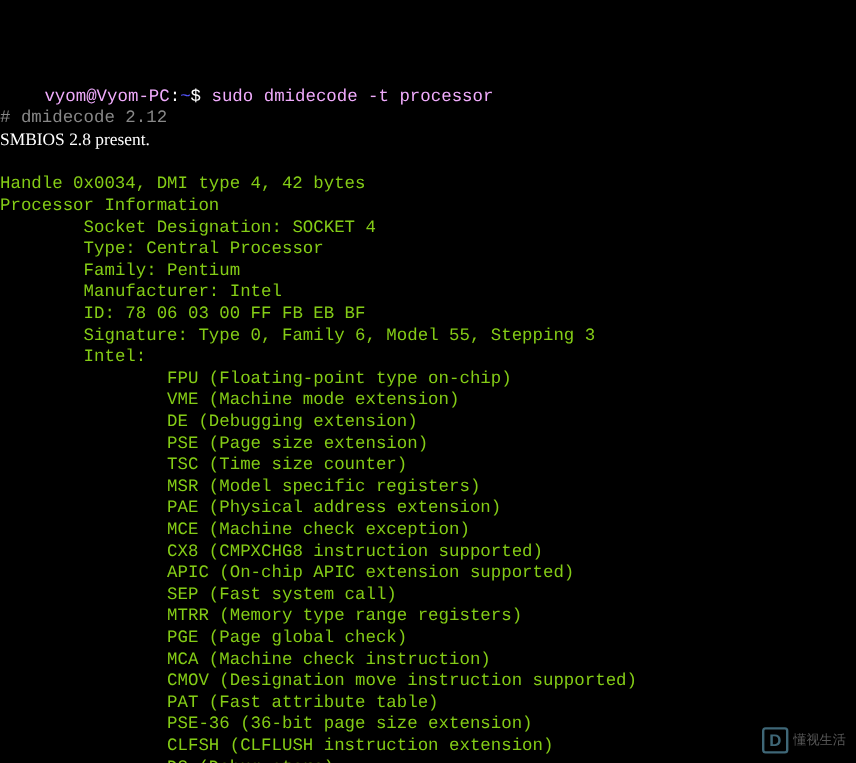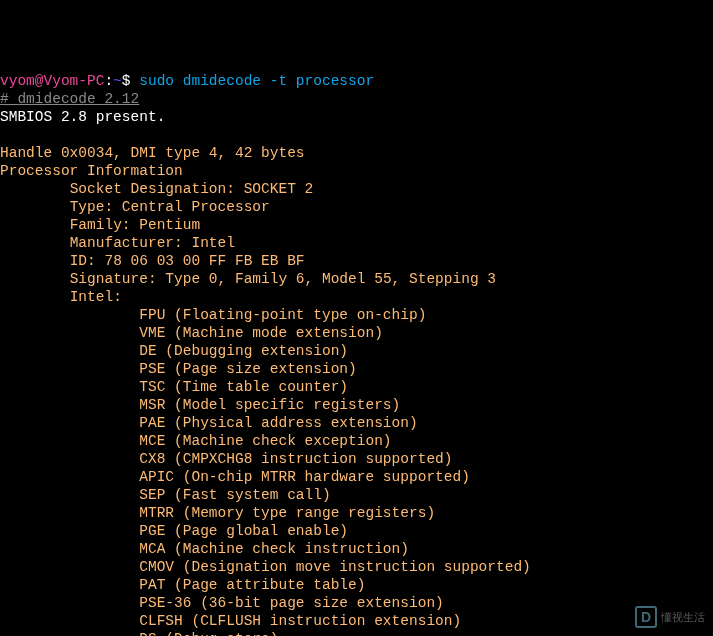--- a/index.html
+++ b/index.html
@@ -16,40 +16,41 @@
       color: #ffffff;
       width: 713px;
       height: 636px;
       overflow: hidden;
       position: relative;
     }
     .term {
       padding: 0;
     }
     .prompt-user {
-      color: #ec4899;
+      color: #f0abfc;
+      padding-left: 37px;
     }
     .prompt-sep {
       color: #ffffff;
     }
     .prompt-tilde {
       color: #5555ff;
     }
     .cmd {
-      color: #0ea5e9;
+      color: #f0abfc;
     }
     .comment {
       color: #888888;
-      text-decoration: underline;
     }
     .smbios {
       color: #ffffff;
+      font-family: Liberation Serif, serif;
     }
     .info {
-      color: #fdba74;
+      color: #84cc16;
     }
     .watermark {
       position: absolute;
       right: 8px;
       bottom: 8px;
       font-family: Arial, sans-serif;
       font-size: 11px;
       color: #666;
       display: flex;
       align-items: center;
@@ -73,43 +74,43 @@
 <body>
 
 
 
 <div class="term"><span class="prompt-user">vyom@Vyom-PC</span><span class="prompt-sep">:</span><span class="prompt-tilde">~</span><span class="prompt-sep">$ </span><span class="cmd">sudo dmidecode -t processor</span>
 <span class="comment"># dmidecode 2.12</span>
 <span class="smbios">SMBIOS 2.8 present.</span>
 
 <span class="info">Handle 0x0034, DMI type 4, 42 bytes</span>
 <span class="info">Processor Information</span>
-        <span class="info">Socket Designation: SOCKET 2</span>
+        <span class="info">Socket Designation: SOCKET 4</span>
         <span class="info">Type: Central Processor</span>
         <span class="info">Family: Pentium</span>
         <span class="info">Manufacturer: Intel</span>
         <span class="info">ID: 78 06 03 00 FF FB EB BF</span>
         <span class="info">Signature: Type 0, Family 6, Model 55, Stepping 3</span>
         <span class="info">Intel:</span>
                 <span class="info">FPU (Floating-point type on-chip)</span>
                 <span class="info">VME (Machine mode extension)</span>
                 <span class="info">DE (Debugging extension)</span>
                 <span class="info">PSE (Page size extension)</span>
-                <span class="info">TSC (Time table counter)</span>
+                <span class="info">TSC (Time size counter)</span>
                 <span class="info">MSR (Model specific registers)</span>
                 <span class="info">PAE (Physical address extension)</span>
                 <span class="info">MCE (Machine check exception)</span>
                 <span class="info">CX8 (CMPXCHG8 instruction supported)</span>
-                <span class="info">APIC (On-chip MTRR hardware supported)</span>
+                <span class="info">APIC (On-chip APIC extension supported)</span>
                 <span class="info">SEP (Fast system call)</span>
                 <span class="info">MTRR (Memory type range registers)</span>
-                <span class="info">PGE (Page global enable)</span>
+                <span class="info">PGE (Page global check)</span>
                 <span class="info">MCA (Machine check instruction)</span>
                 <span class="info">CMOV (Designation move instruction supported)</span>
-                <span class="info">PAT (Page attribute table)</span>
+                <span class="info">PAT (Fast attribute table)</span>
                 <span class="info">PSE-36 (36-bit page size extension)</span>
                 <span class="info">CLFSH (CLFLUSH instruction extension)</span>
                 <span class="info">DS (Debug store)</span>
                 
                 
                 </div>
 
 <div class="watermark">
   <span class="watermark-icon">D</span>
   <span>懂视生活</span>

